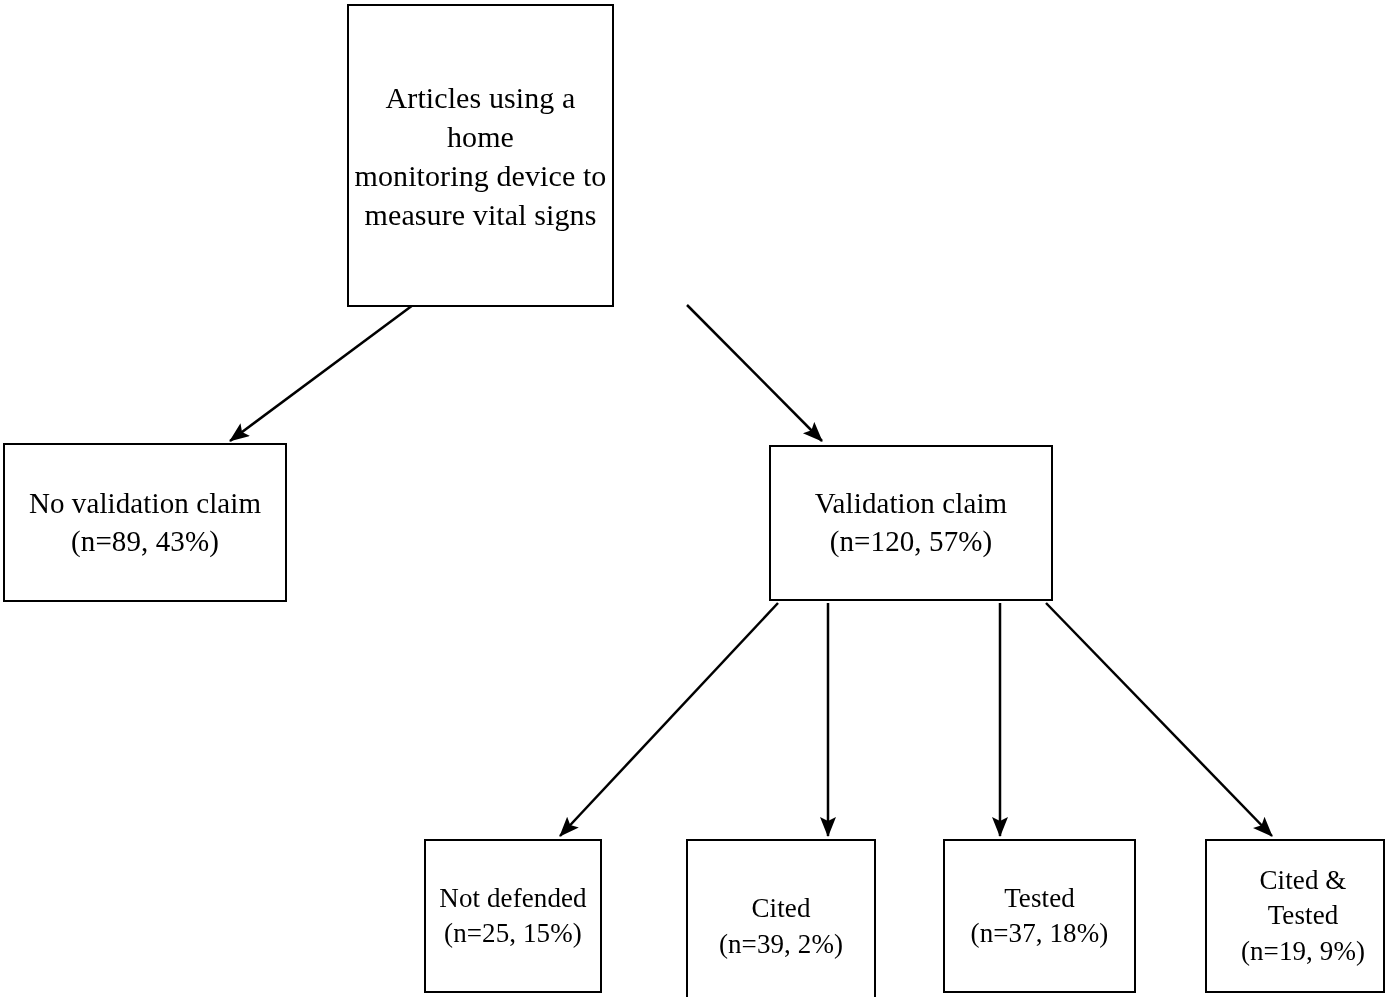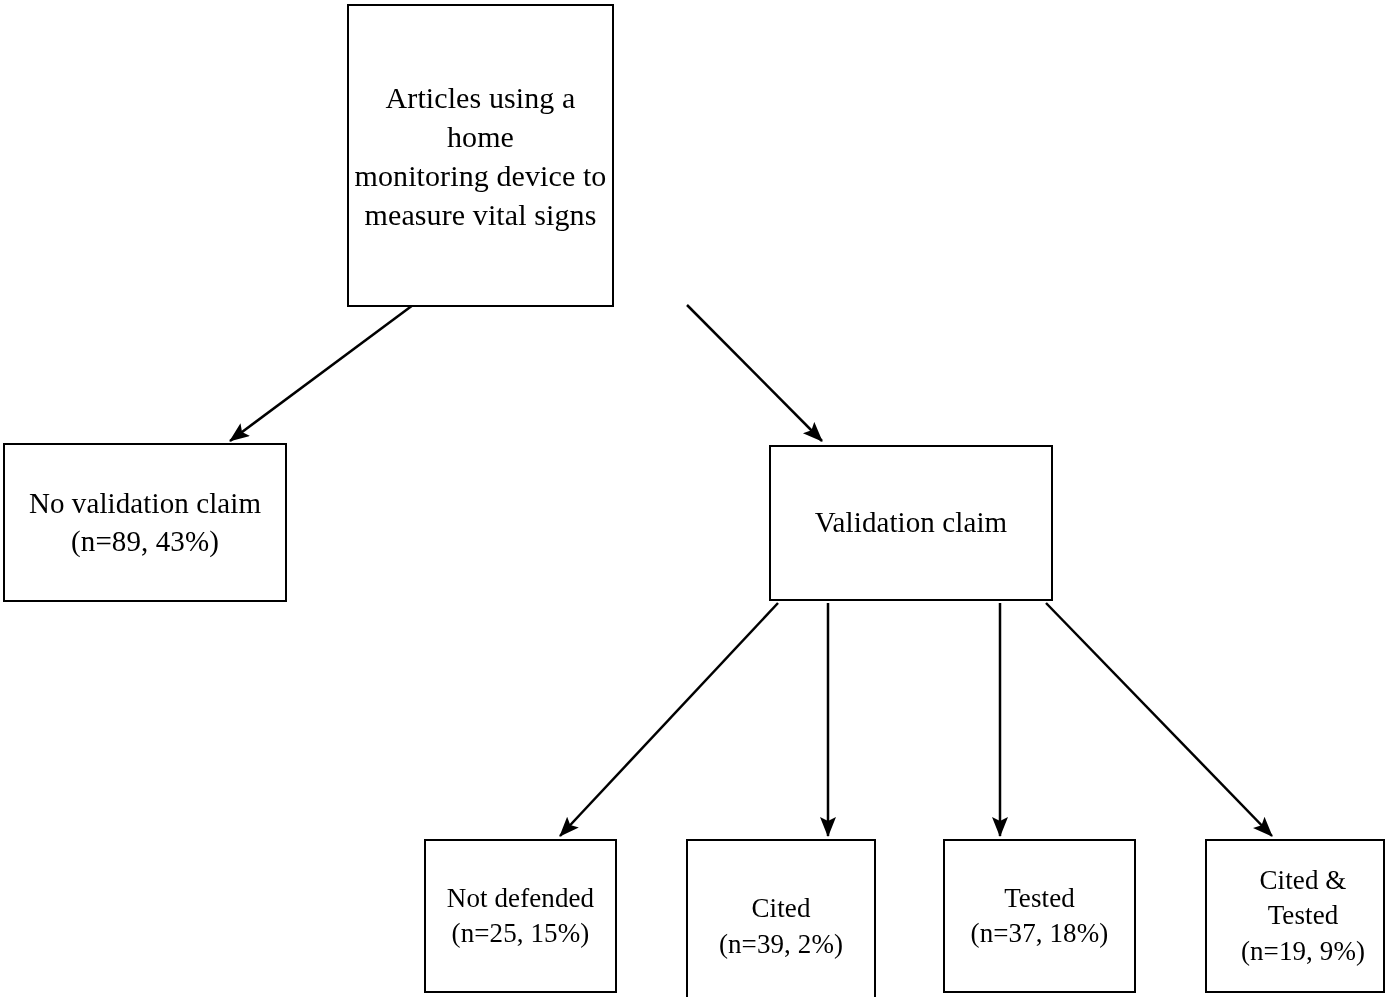--- a/index.html
+++ b/index.html
@@ -72,23 +72,24 @@
     <span class="node-text">measure vital signs</span>
   </div>
 
   <div class="node-box s-level1" style="left: 3px; top: 443px; width: 284px; height: 159px; border-color: rgb(0, 0, 0); color: rgb(0, 0, 0);">
     <span class="node-text">No validation claim</span>
     <span class="node-text">(n=89, 43%)</span>
   </div>
 
   <div class="node-box s-level1" style="left: 769px; top: 445px; width: 284px; height: 156px; border-color: rgb(0, 0, 0); color: rgb(0, 0, 0); align-items: center;">
     <span class="node-text">Validation claim</span>
+    <span class="node-text">(n=120, 57%)</span>
   </div>
 
-  <div class="node-box s-leaf" style="left: 424px; top: 839px; width: 193px; height: 154px; border-color: rgb(0, 0, 0); color: rgb(0, 0, 0);">
+  <div class="node-box s-leaf" style="left: 424px; top: 839px; width: 178px; height: 154px; border-color: rgb(0, 0, 0); color: rgb(0, 0, 0);">
     <span class="node-text">Not defended</span>
     <span class="node-text">(n=25, 15%)</span>
   </div>
 
   <div class="node-box s-leaf" style="left: 686px; top: 839px; width: 190px; height: 175px; border-color: rgb(0, 0, 0); color: rgb(0, 0, 0);">
     <span class="node-text">Cited</span>
     <span class="node-text">(n=39, 2%)</span>
   </div>
 
   <div class="node-box s-leaf" style="left: 943px; top: 839px; width: 193px; height: 154px; border-color: rgb(0, 0, 0); color: rgb(0, 0, 0);">

